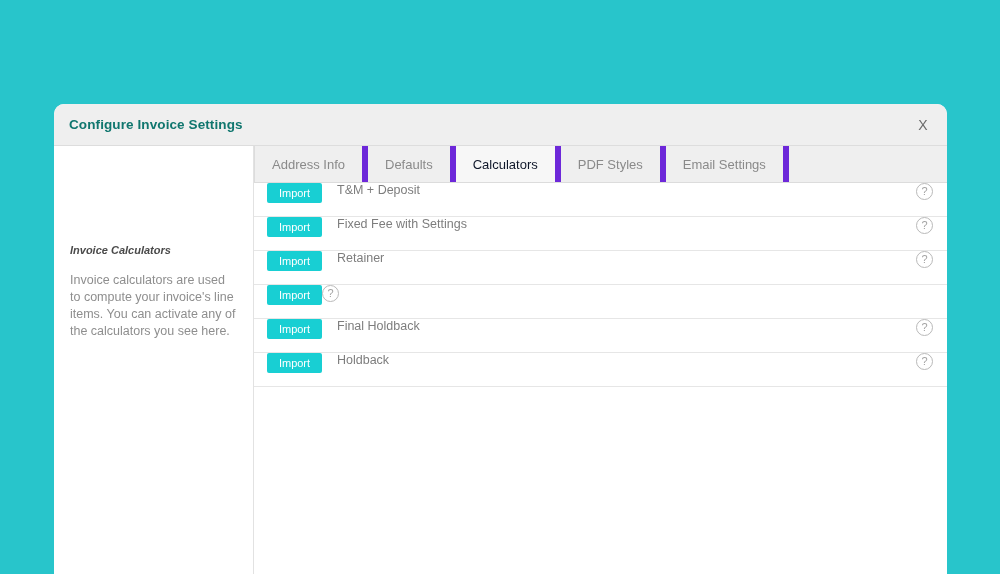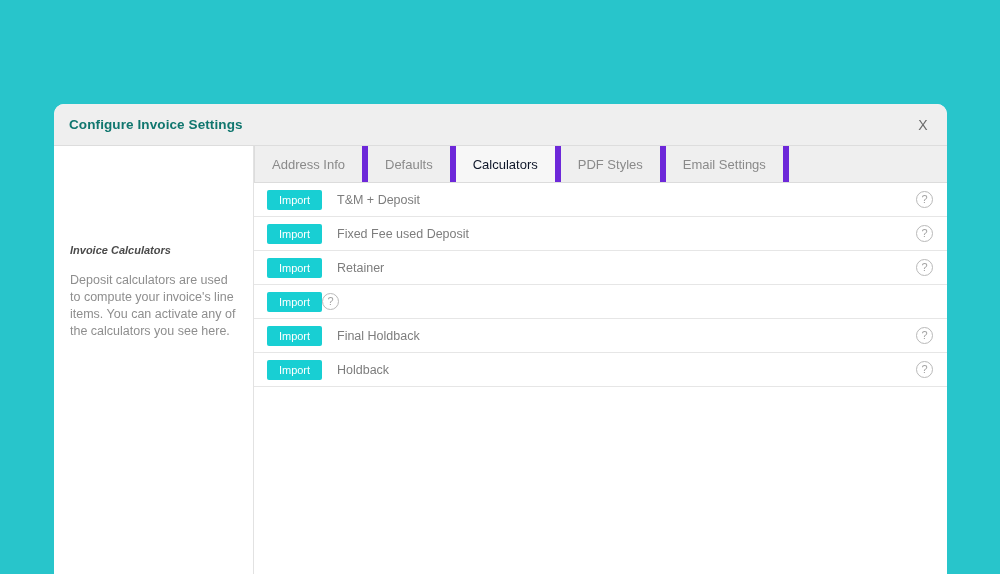--- a/index.html
+++ b/index.html
@@ -136,21 +136,21 @@
 
   
   #calculator-list {
     flex: 1 1 auto;
     overflow: hidden;
     background: #ffffff;
   }
   .calc-row {
     height: 34px;
     display: flex;
-    align-items: center;
+    align-items: flex-start;
     border-bottom: 1px solid #e6e6e6;
     padding: 0 14px 0 13px;
     background: #ffffff;
   }
   .import-button {
     flex: 0 0 auto;
     width: 55px;
     height: 20px;
     line-height: 20px;
     text-align: center;
@@ -195,21 +195,21 @@
 
   <div id="modal-header">
     <span id="modal-title">Configure Invoice Settings</span>
     <button id="close-button">X</button>
   </div>
 
   <div id="modal-body">
 
     <div id="sidebar">
       <div id="sidebar-heading">Invoice Calculators</div>
-      <div id="sidebar-description">Deposit calculators are used to compute your invoice's line items. You can activate any of the calculators you see here.</div>
+      <div id="sidebar-description">Invoice calculators are used to compute your invoice's line items. You can activate any of the calculators you see here.</div>
     </div>
 
     <div id="content">
 
       <div id="tab-bar">
         <button class="tab">Address Info</button>
           <button class="tab">Defaults</button>
           <button class="tab active">Calculators</button>
           <button class="tab">PDF Styles</button>
           <button class="tab">Email Settings</button>
@@ -217,21 +217,21 @@
       </div>
 
       <div id="calculator-list">
           <div class="calc-row">
             <button class="import-button">Import</button>
             <span class="calc-label">T&amp;M + Deposit</span>
             <button class="help-icon">?</button>
           </div>
           <div class="calc-row">
             <button class="import-button">Import</button>
-            <span class="calc-label">Fixed Fee used Deposit</span>
+            <span class="calc-label">Fixed Fee with Settings</span>
             <button class="help-icon">?</button>
           </div>
           <div class="calc-row">
             <button class="import-button">Import</button>
             <span class="calc-label">Retainer</span>
             <button class="help-icon">?</button>
           </div>
           <div class="calc-row">
             <button class="import-button">Import</button>
             <button class="help-icon">?</button>

